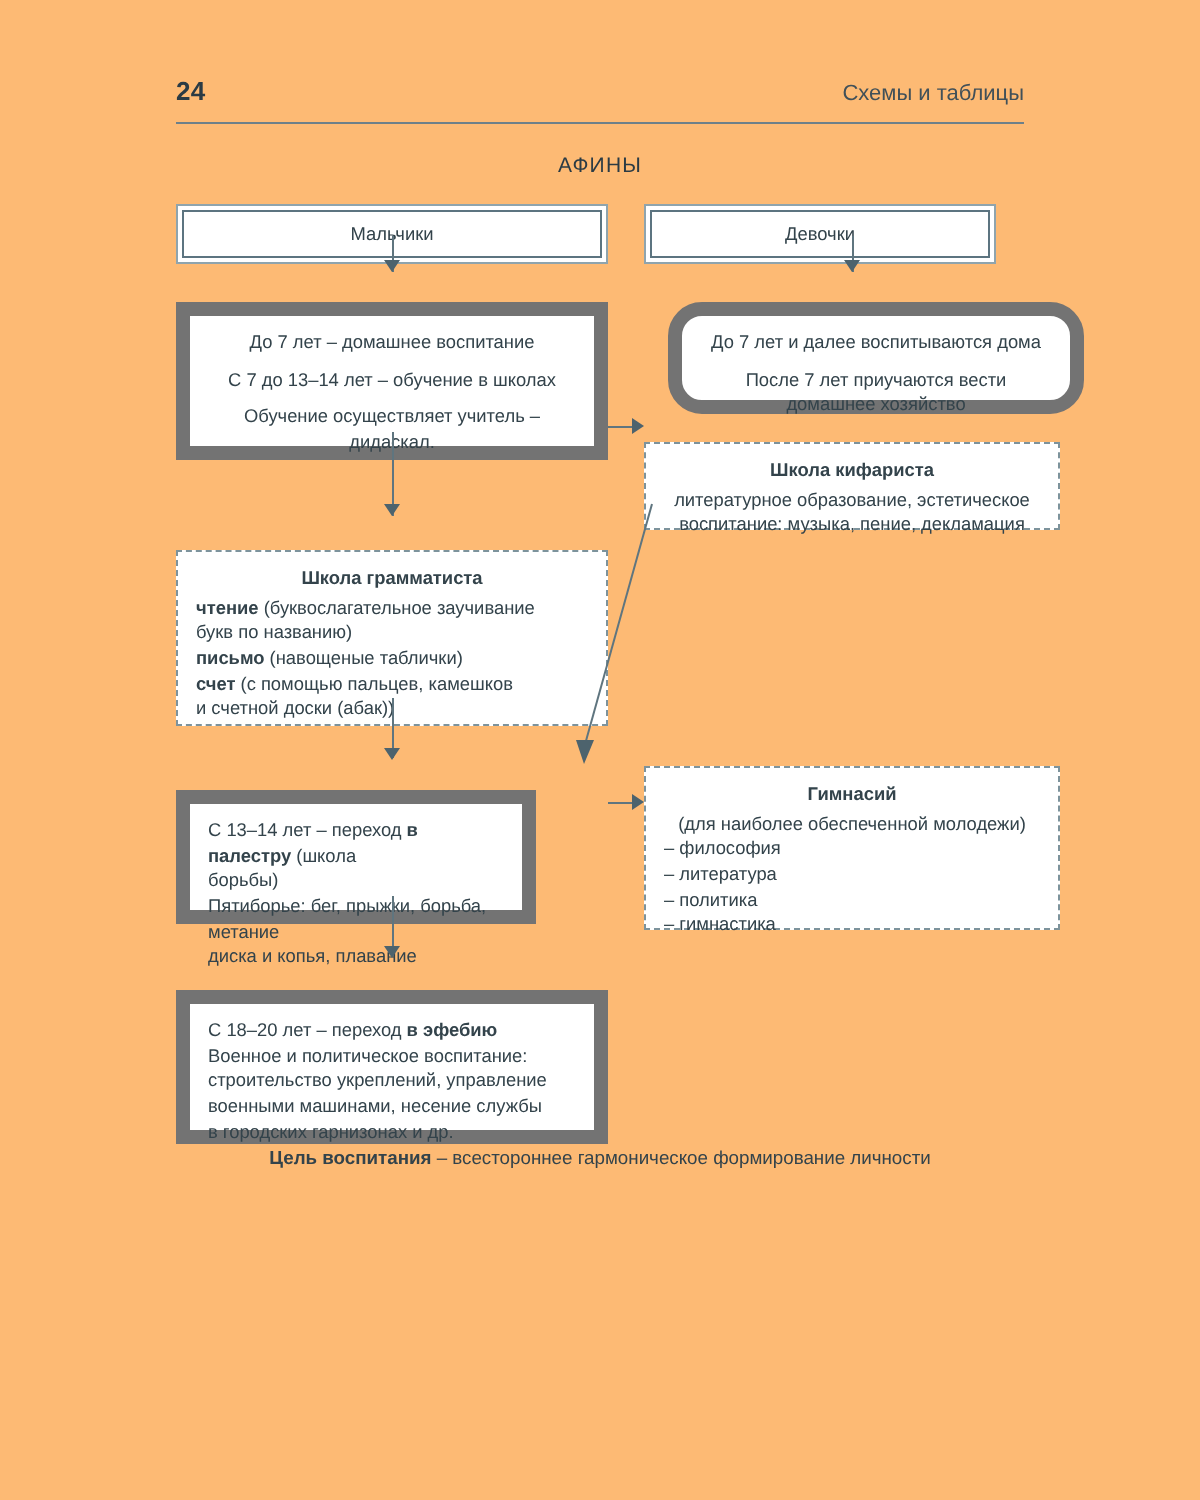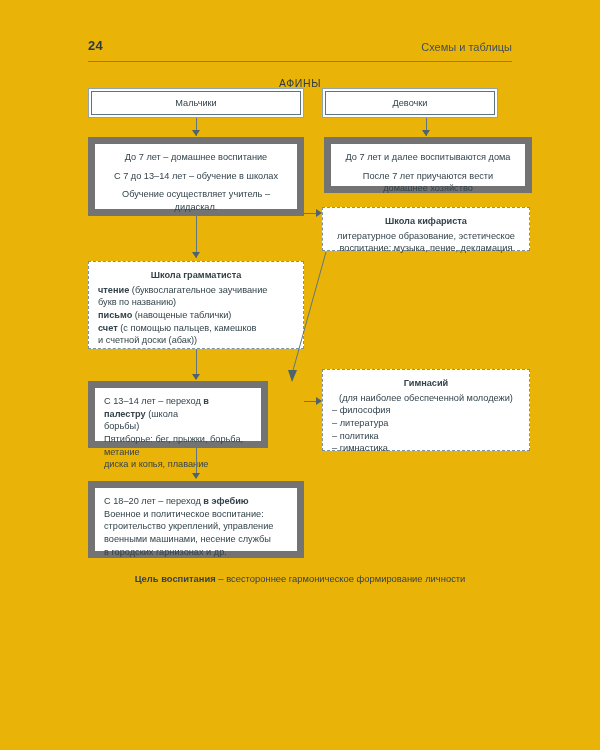--- a/index.html
+++ b/index.html
@@ -4,21 +4,21 @@
 <style>
   html, body {
     margin: 0;
     padding: 0;
     background: #ffffff;
   }
   #page {
     position: relative;
     width: 600px;
     height: 750px;
-    background: #eab308;
+    background: #fdba74;
     font-family: "Liberation Sans", sans-serif;
     color: #2e3d45;
     overflow: hidden;
   }
 
   
   #header {
     position: absolute;
     left: 88px;
     top: 38px;
@@ -64,20 +64,21 @@
   }
 
   
   .box {
     position: absolute;
     box-sizing: border-box;
     background: #ffffff;
     color: #33434b;
     font-size: 9.2px;
     line-height: 1.38;
+    margin-top: 14px;
   }
   .box.solid  { border: 7px solid #737373; }
   .box.dashed { border: 1px dashed #7d939c; }
   .box.double {
     border: 1px solid #8fa4ad;
     padding: 2px;
   }
   .box.double > .inner {
     border: 1px solid #5c7480;
     width: 100%;
@@ -171,21 +172,21 @@
 
   <div class="box solid pad ctr" style="left:88px; top:137px; width:216px; height:79px;">
     <span class="ln">До 7 лет – домашнее воспитание</span>
     <span class="sp"></span>
     <span class="ln">С 7 до 13–14 лет – обучение в школах</span>
     <span class="sp"></span>
     <span class="ln">Обучение осуществляет учитель –</span>
     <span class="ln">дидаскал.</span>
   </div>
 
-  <div class="box solid pad ctr" style="left:324px; top:137px; width:208px; height:56px;">
+  <div class="box solid pad ctr" style="left:334px; top:137px; width:208px; height:56px;border-radius:17px;">
     <span class="ln">До 7 лет и далее воспитываются дома</span>
     <span class="sp"></span>
     <span class="ln">После 7 лет приучаются вести</span>
     <span class="ln">домашнее хозяйство</span>
   </div>
 
   <div class="hline" style="left:304px; top:213px; width:16px;"></div>
   <div class="arrow-r" style="left:316px; top:209px;"></div>
 
   <div class="box dashed pad" style="left:322px; top:207px; width:208px; height:44px;">

